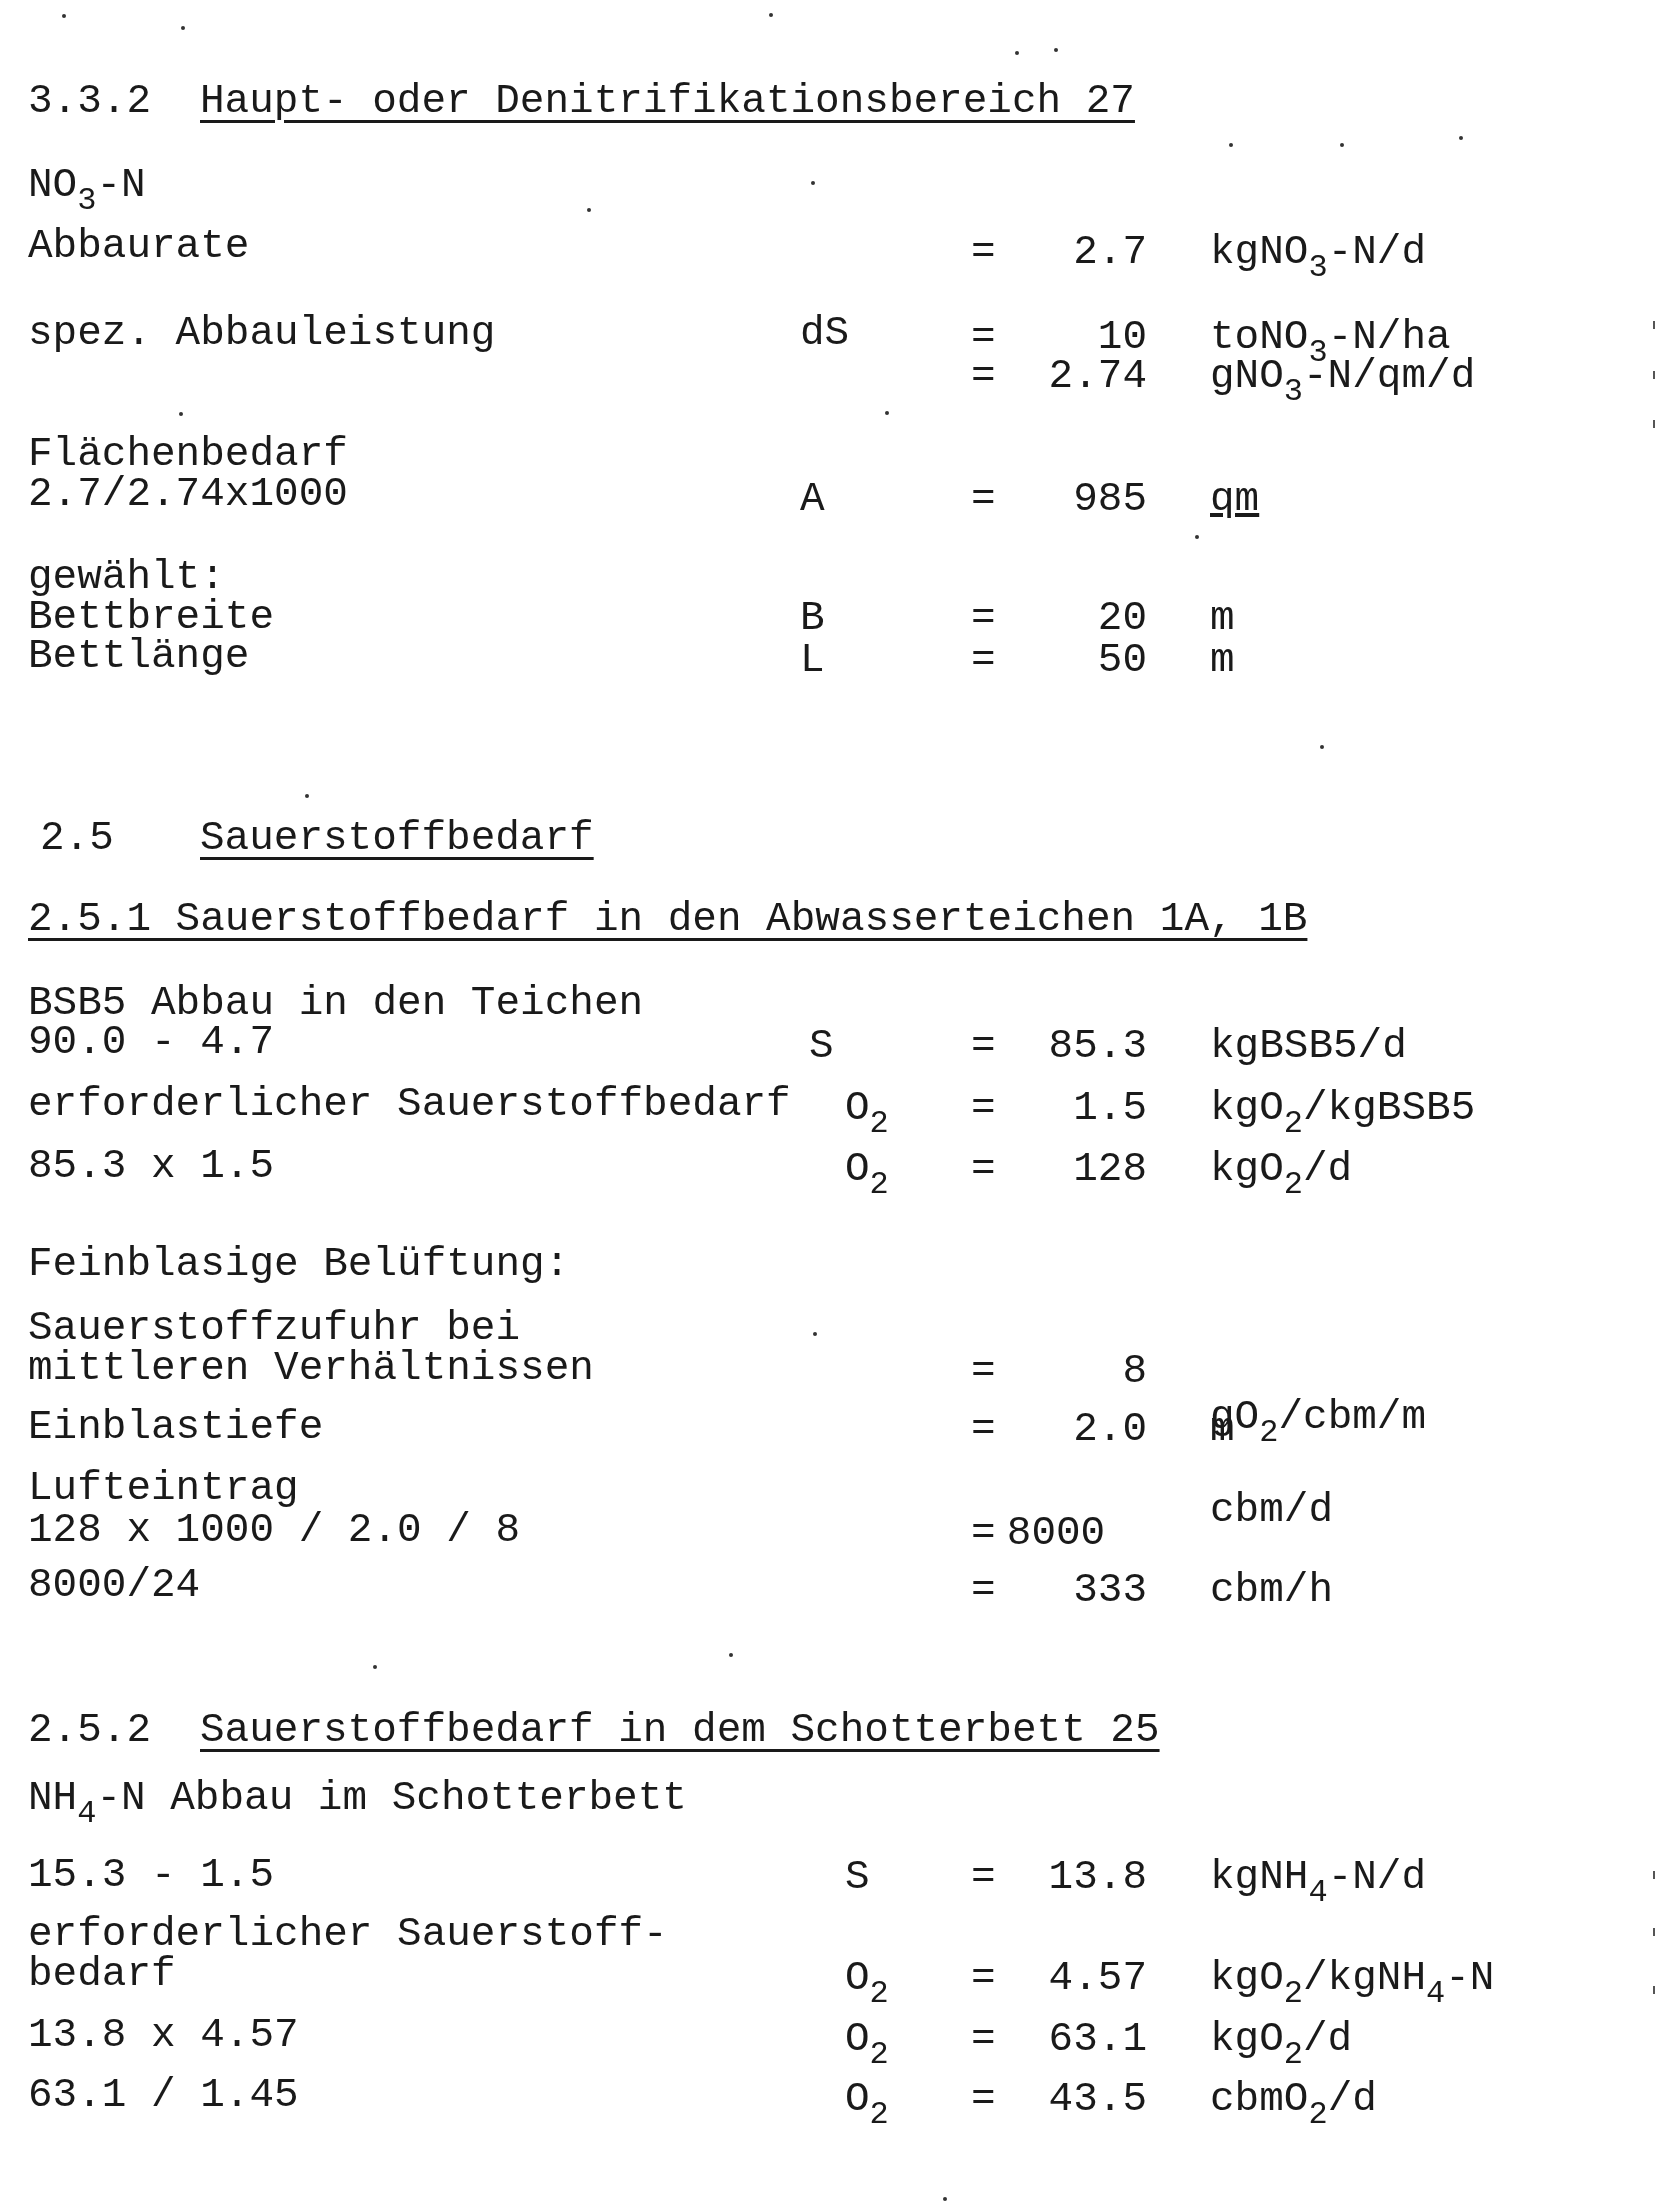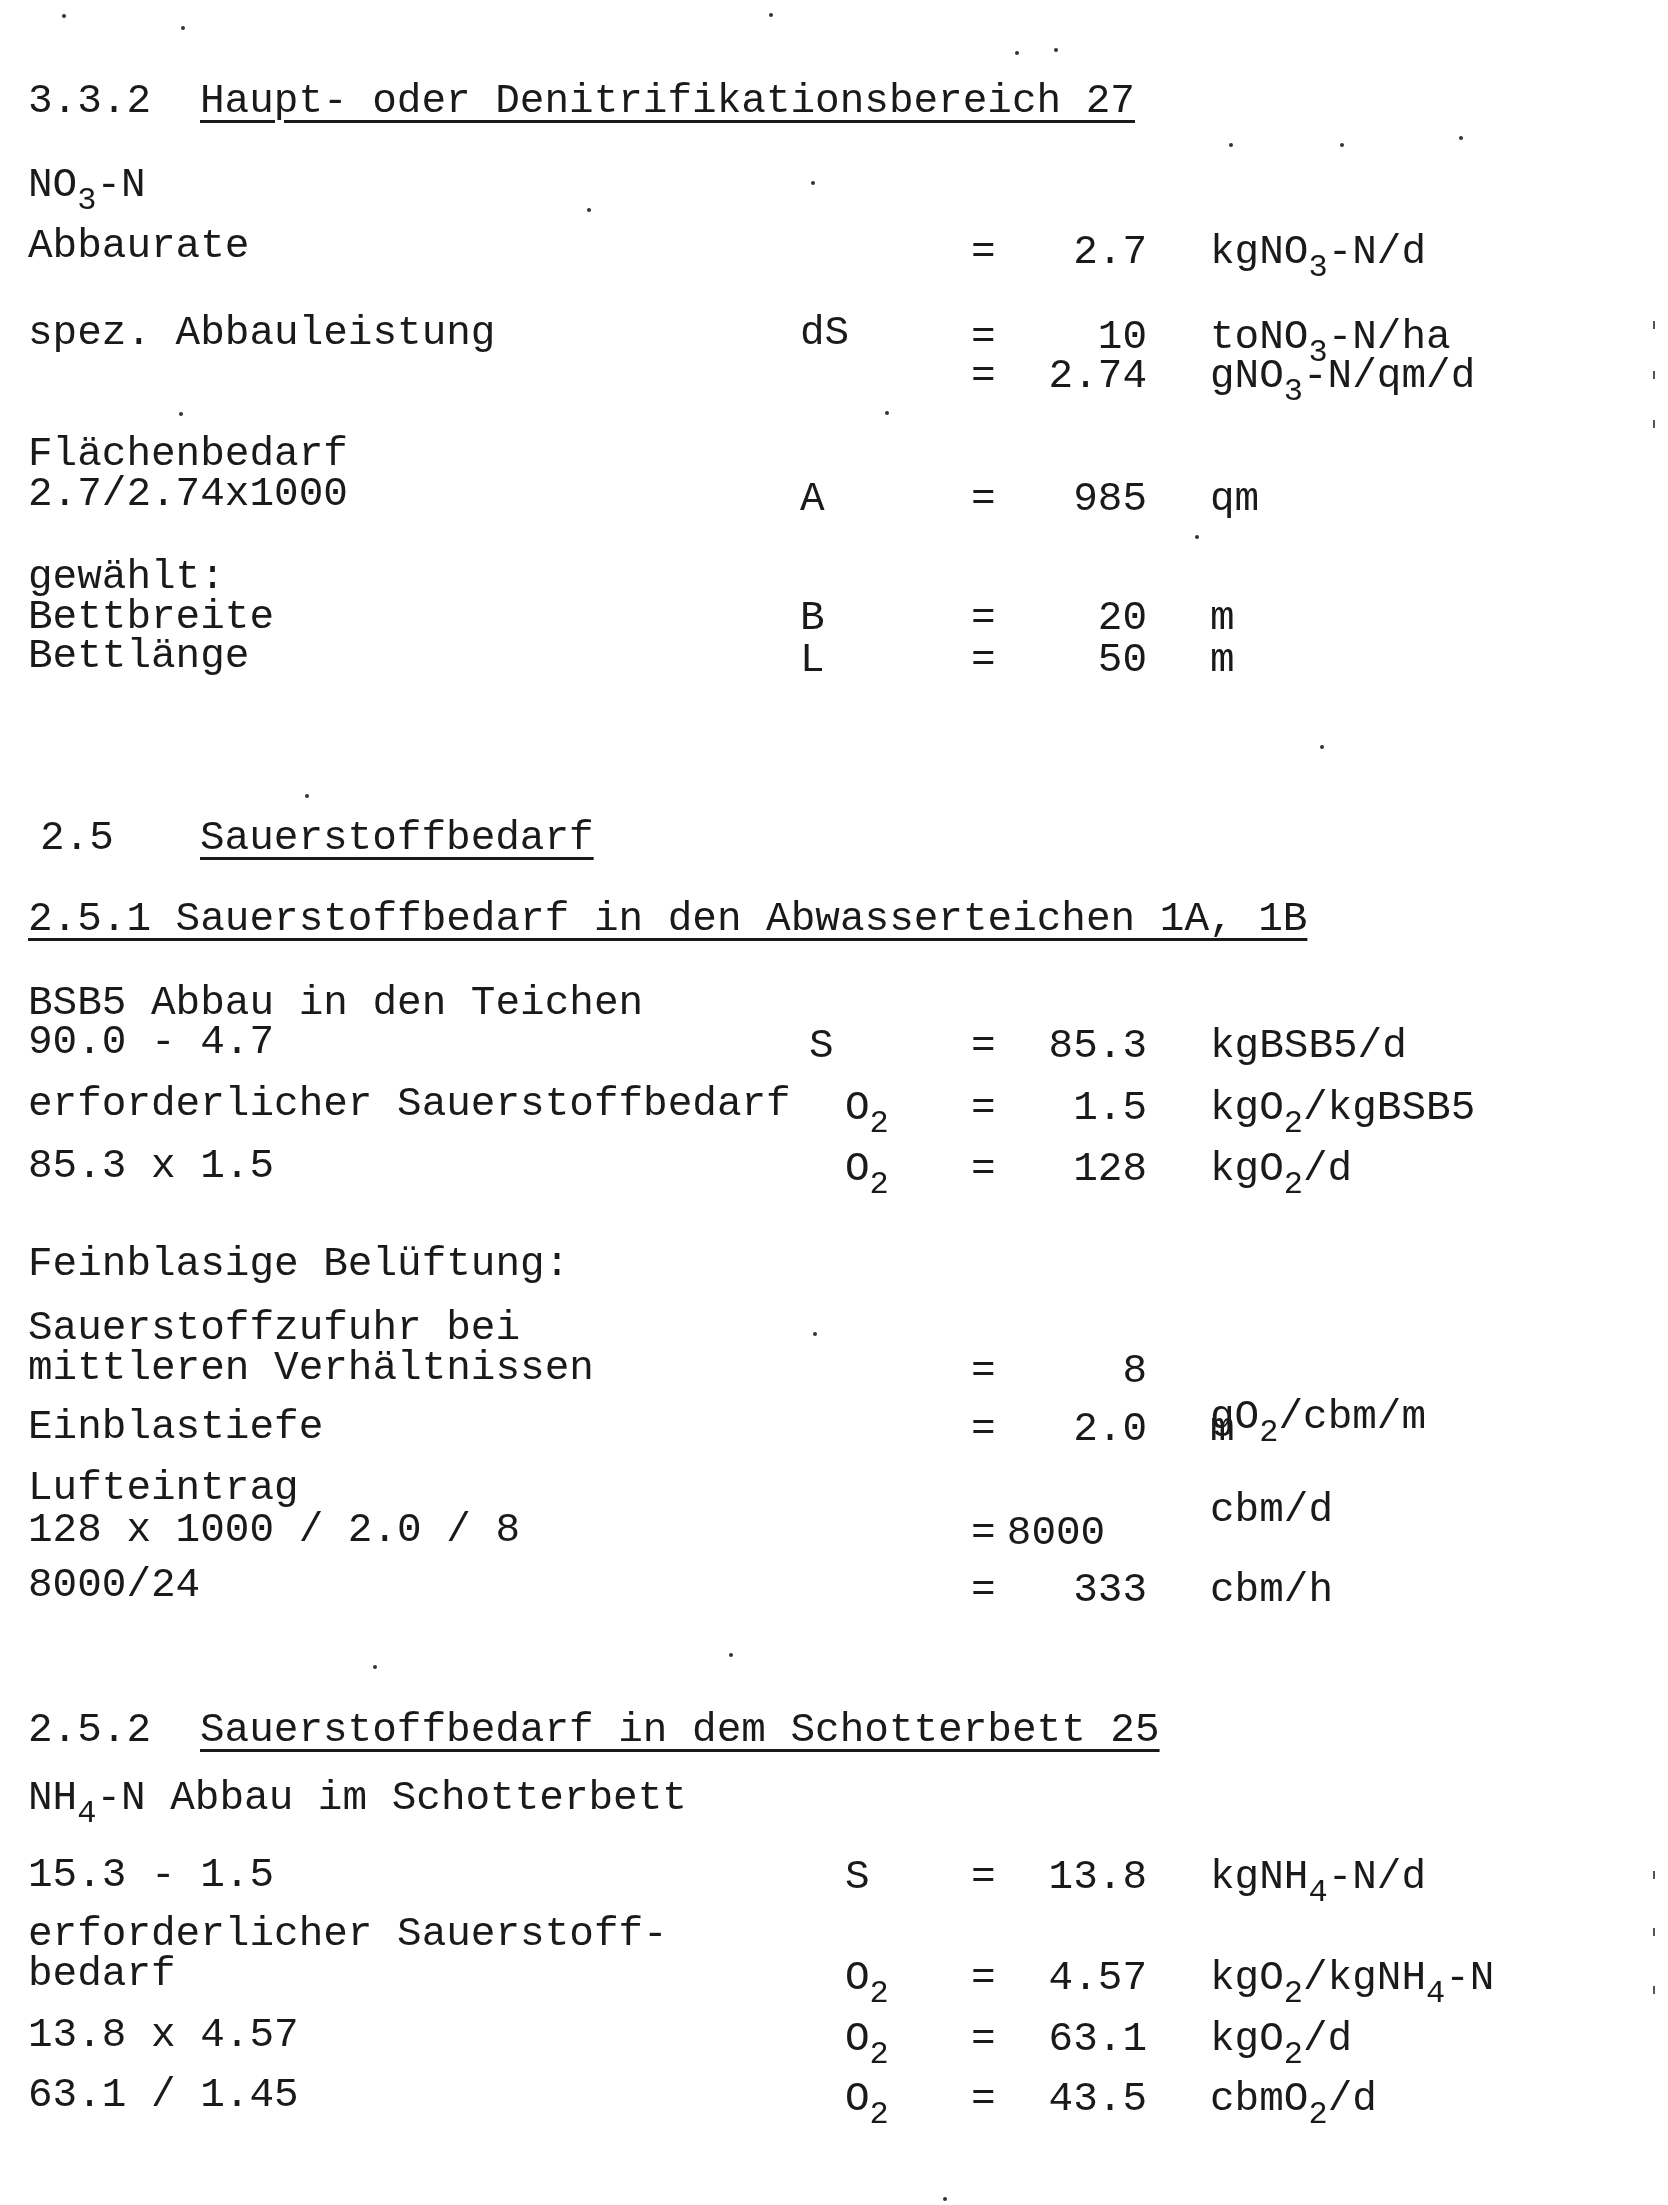--- a/index.html
+++ b/index.html
@@ -60,21 +60,21 @@
 
   <div class="t" style="left:971px;top:354px;">=</div>
   <div class="t num" style="left:965px;top:354px;">2.74</div>
   <div class="t" style="left:1210px;top:354px;"><span>gNO</span><span class="sub">3</span><span>-N/qm/d</span></div>
 
   <div class="t" style="left:28px;top:432px;">Flächenbedarf</div>
   <div class="t" style="left:28px;top:472px;">2.7/2.74x1000</div>
   <div class="t" style="left:800px;top:477px;">A</div>
   <div class="t" style="left:971px;top:477px;">=</div>
   <div class="t num" style="left:965px;top:477px;">985</div>
-  <div class="t" style="left:1210px;top:477px;">qm</div>
+  <div class="t" style="left:1210px;top:477px;text-decoration:underline;">qm</div>
 
   <div class="t" style="left:28px;top:555px;">gewählt:</div>
   <div class="t" style="left:28px;top:595px;">Bettbreite</div>
   <div class="t" style="left:800px;top:596px;">B</div>
   <div class="t" style="left:971px;top:596px;">=</div>
   <div class="t num" style="left:965px;top:596px;">20</div>
   <div class="t" style="left:1210px;top:596px;">m</div>
 
   <div class="t" style="left:28px;top:634px;">Bettlänge</div>
   <div class="t" style="left:800px;top:638px;">L</div>

